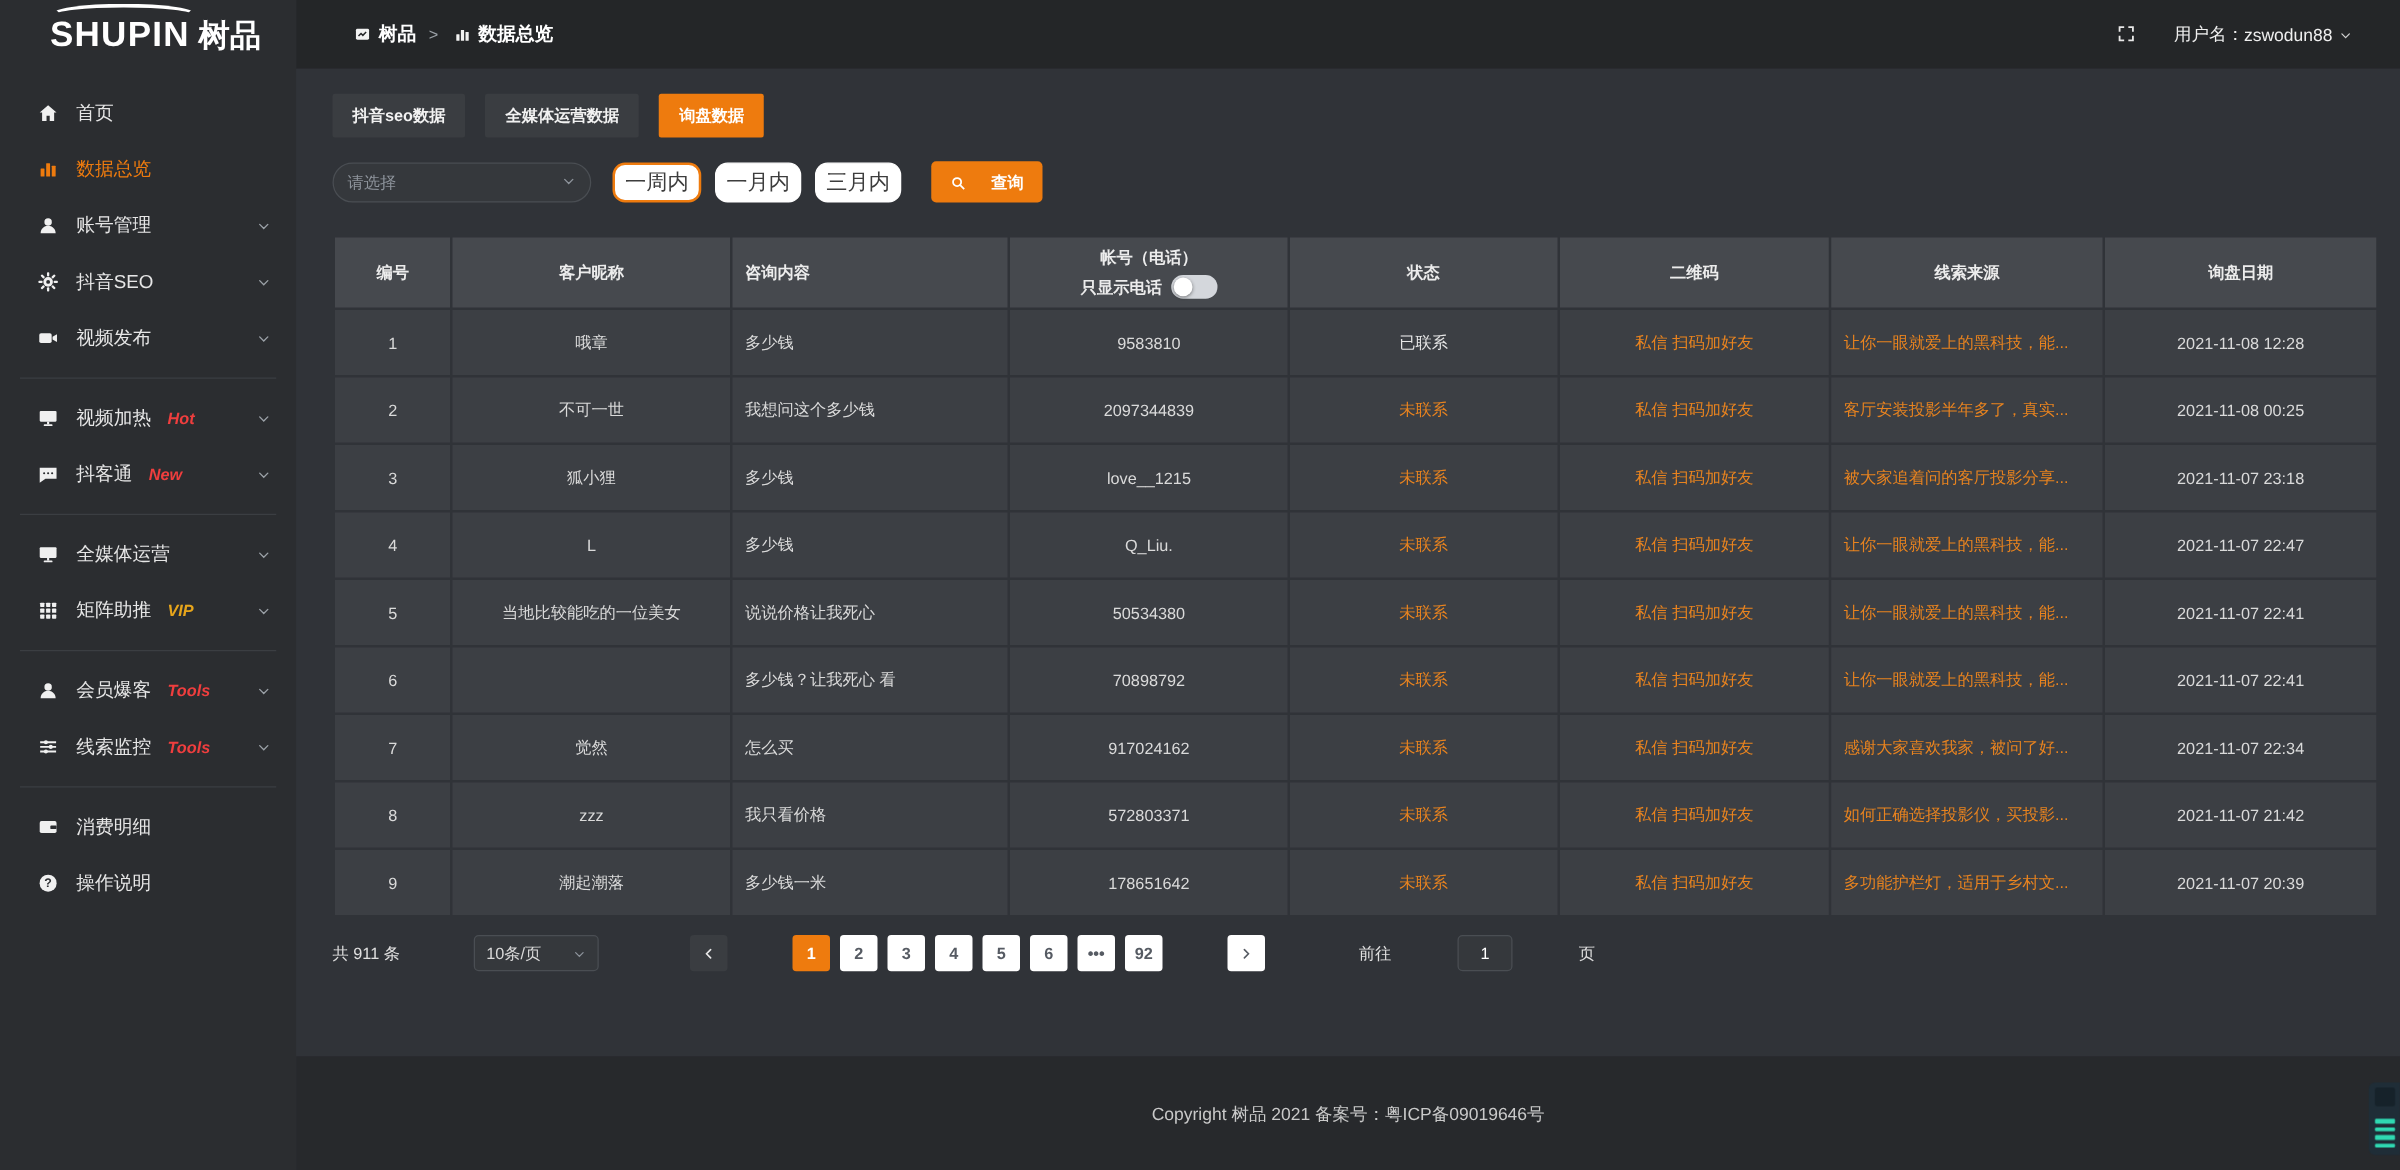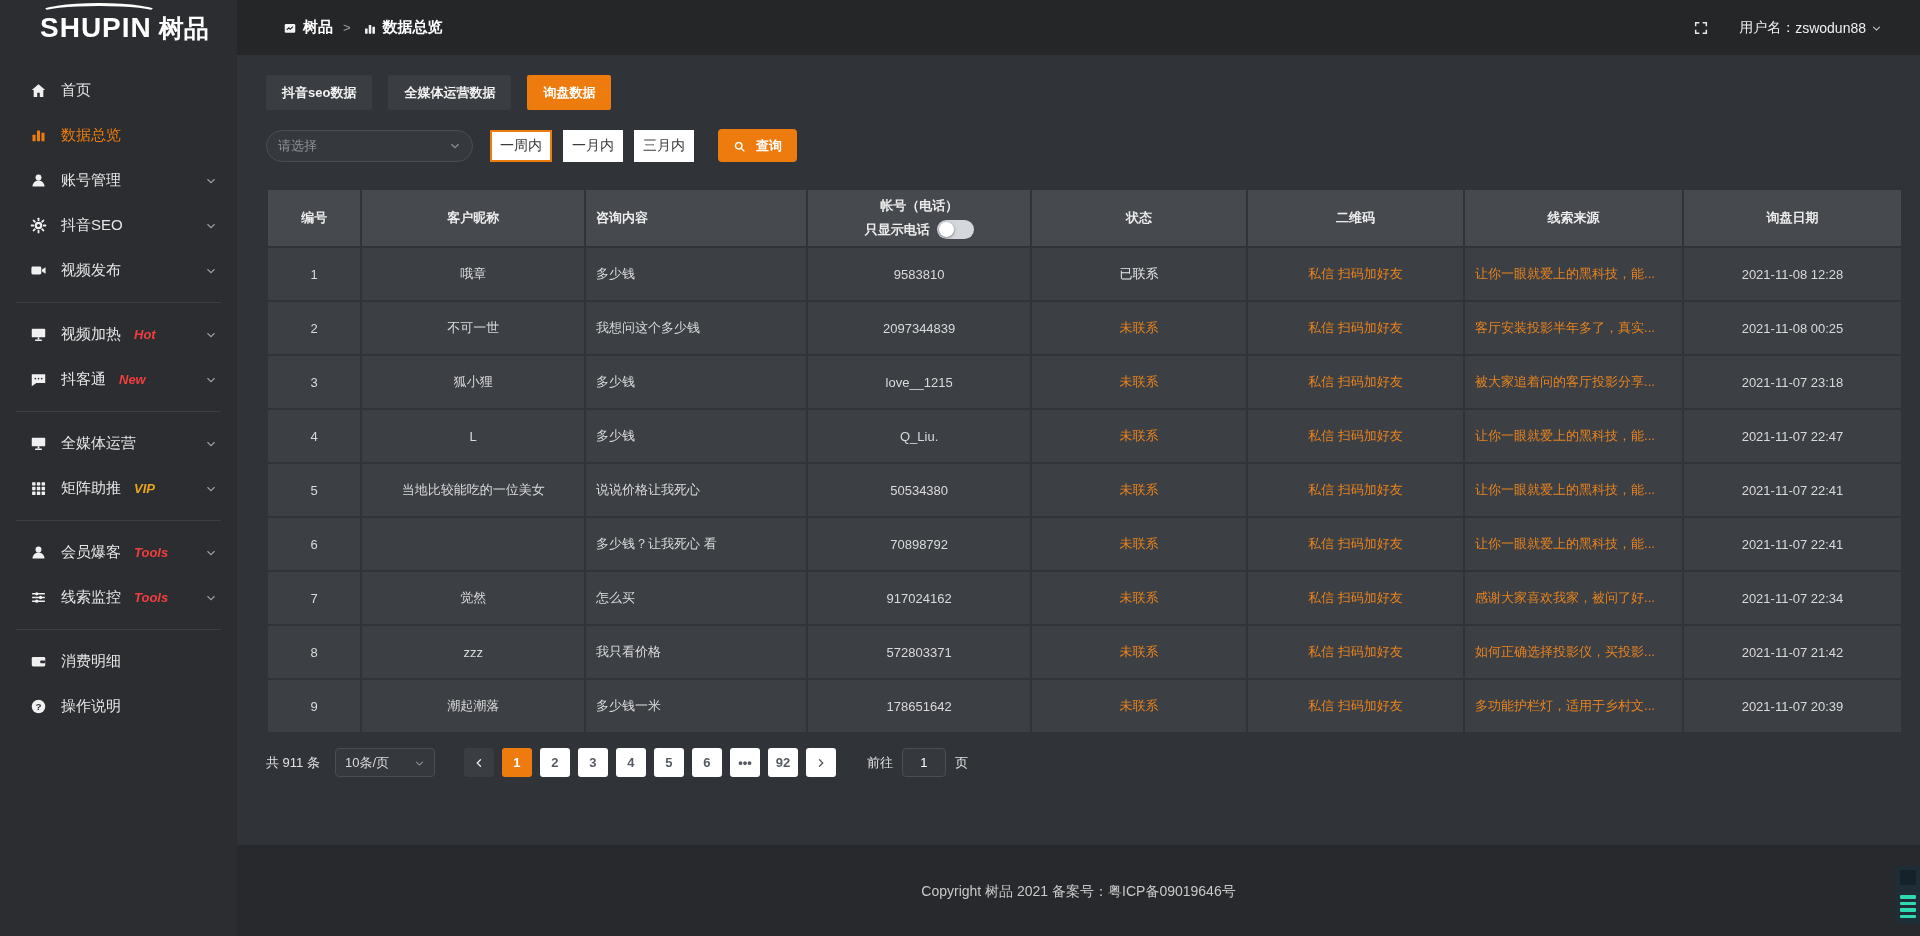--- a/index.html
+++ b/index.html
@@ -49,46 +49,46 @@
   .tab{height:35px;padding:0 16px;background:#3a3d41;border:none;border-radius:2px;
     color:#f2f2f2;font-size:13px;font-weight:bold;cursor:pointer;font-family:inherit;}
   .tab.active{background:var(--accent);color:#fff;}
 
   .filters{margin-top:19px;display:flex;align-items:center;}
   .select{width:207px;height:32px;background:#35383c;border:1px solid #4a4e53;border-radius:16px;
     display:flex;align-items:center;justify-content:space-between;padding:0 11px;cursor:pointer;}
   .select-placeholder{color:#8d939b;font-size:13px;}
   .select .ic{width:12px;height:12px;color:#8d939b;}
   .periods{display:flex;gap:11px;margin-left:17px;}
-  .period{min-width:52px;height:32px;padding:0 8px;background:#fff;border:1px solid #fff;border-radius:0;
-    color:#3d3d3d;font-size:14px;cursor:pointer;font-family:inherit;}
+  .period{min-width:52px;height:32px;padding:0 8px;background:#fff;border:1px solid #fff;border-radius:10px;
+    color:#3d3d3d;font-size:17px;cursor:pointer;font-family:inherit;}
   .period.active{border:2px solid var(--accent);}
   .query-btn{margin-left:24px;height:33px;padding:0 15px;background:var(--accent);border:none;border-radius:4px;
-    color:#fff;font-size:13px;font-weight:bold;display:flex;align-items:center;gap:10px;cursor:pointer;font-family:inherit;}
+    color:#fff;font-size:13px;font-weight:bold;display:flex;align-items:center;gap:20px;cursor:pointer;font-family:inherit;}
   .query-btn .ic{width:13px;height:13px;}
 
   
   table{width:100%;margin-top:26px;border-collapse:separate;border-spacing:2px;table-layout:fixed;}
   th{background:var(--c-cellhead);height:56px;font-size:13px;font-weight:bold;color:#ececec;
     text-align:center;padding:0 8px;white-space:nowrap;overflow:hidden;}
   td{background:var(--c-cell);height:52px;font-size:13px;color:#dadada;text-align:center;
     padding:0 8px;white-space:nowrap;overflow:hidden;}
   th.al-left,td.al-left{text-align:left;padding-left:10px;}
   .th-sub{display:flex;align-items:flex-end;justify-content:center;margin-top:5px;font-weight:bold;}
   .tgl{display:inline-block;width:37px;height:19px;background:#d4d7dc;border-radius:10px;
     position:relative;margin-left:7px;cursor:pointer;vertical-align:middle;}
   .tgl::after{content:"";position:absolute;left:2px;top:2px;width:15px;height:15px;background:#fff;
     border-radius:50%;box-shadow:0 1px 3px rgba(0,0,0,.45);}
   .qr-cell{color:var(--link);cursor:pointer;}
   .source-cell{color:var(--link);text-align:left;padding-left:10px;cursor:pointer;}
   .st-pending{color:var(--link);}
   .st-done{color:#e6e6e6;}
 
   
-  .pagination{margin-top:14px;display:flex;align-items:center;font-size:13px;color:#e0e0e0;}
+  .pagination{margin-top:14px;display:flex;align-items:center;font-size:13px;color:#e0e0e0;gap:44px;}
   .pg-total{font-size:13px;}
   .pg-size{margin-left:15px;width:100px;height:29px;background:#35383c;border:1px solid #4a4e53;
     border-radius:4px;display:flex;align-items:center;justify-content:space-between;
     padding:0 9px;color:#d9d9d9;cursor:pointer;}
   .pg-size .ic{width:11px;height:11px;color:#8d939b;}
   .pg-prev{margin-left:29px;width:30px;height:29px;background:#3a3d41;border:none;border-radius:3px;
     color:#e8e8e8;cursor:pointer;display:flex;align-items:center;justify-content:center;}
   .pg-prev .ic,.pg-next .ic{width:12px;height:12px;}
   .pg-pages{display:flex;}
   .pg-page{min-width:30px;height:29px;margin-left:8px;background:#fff;border:none;border-radius:3px;

